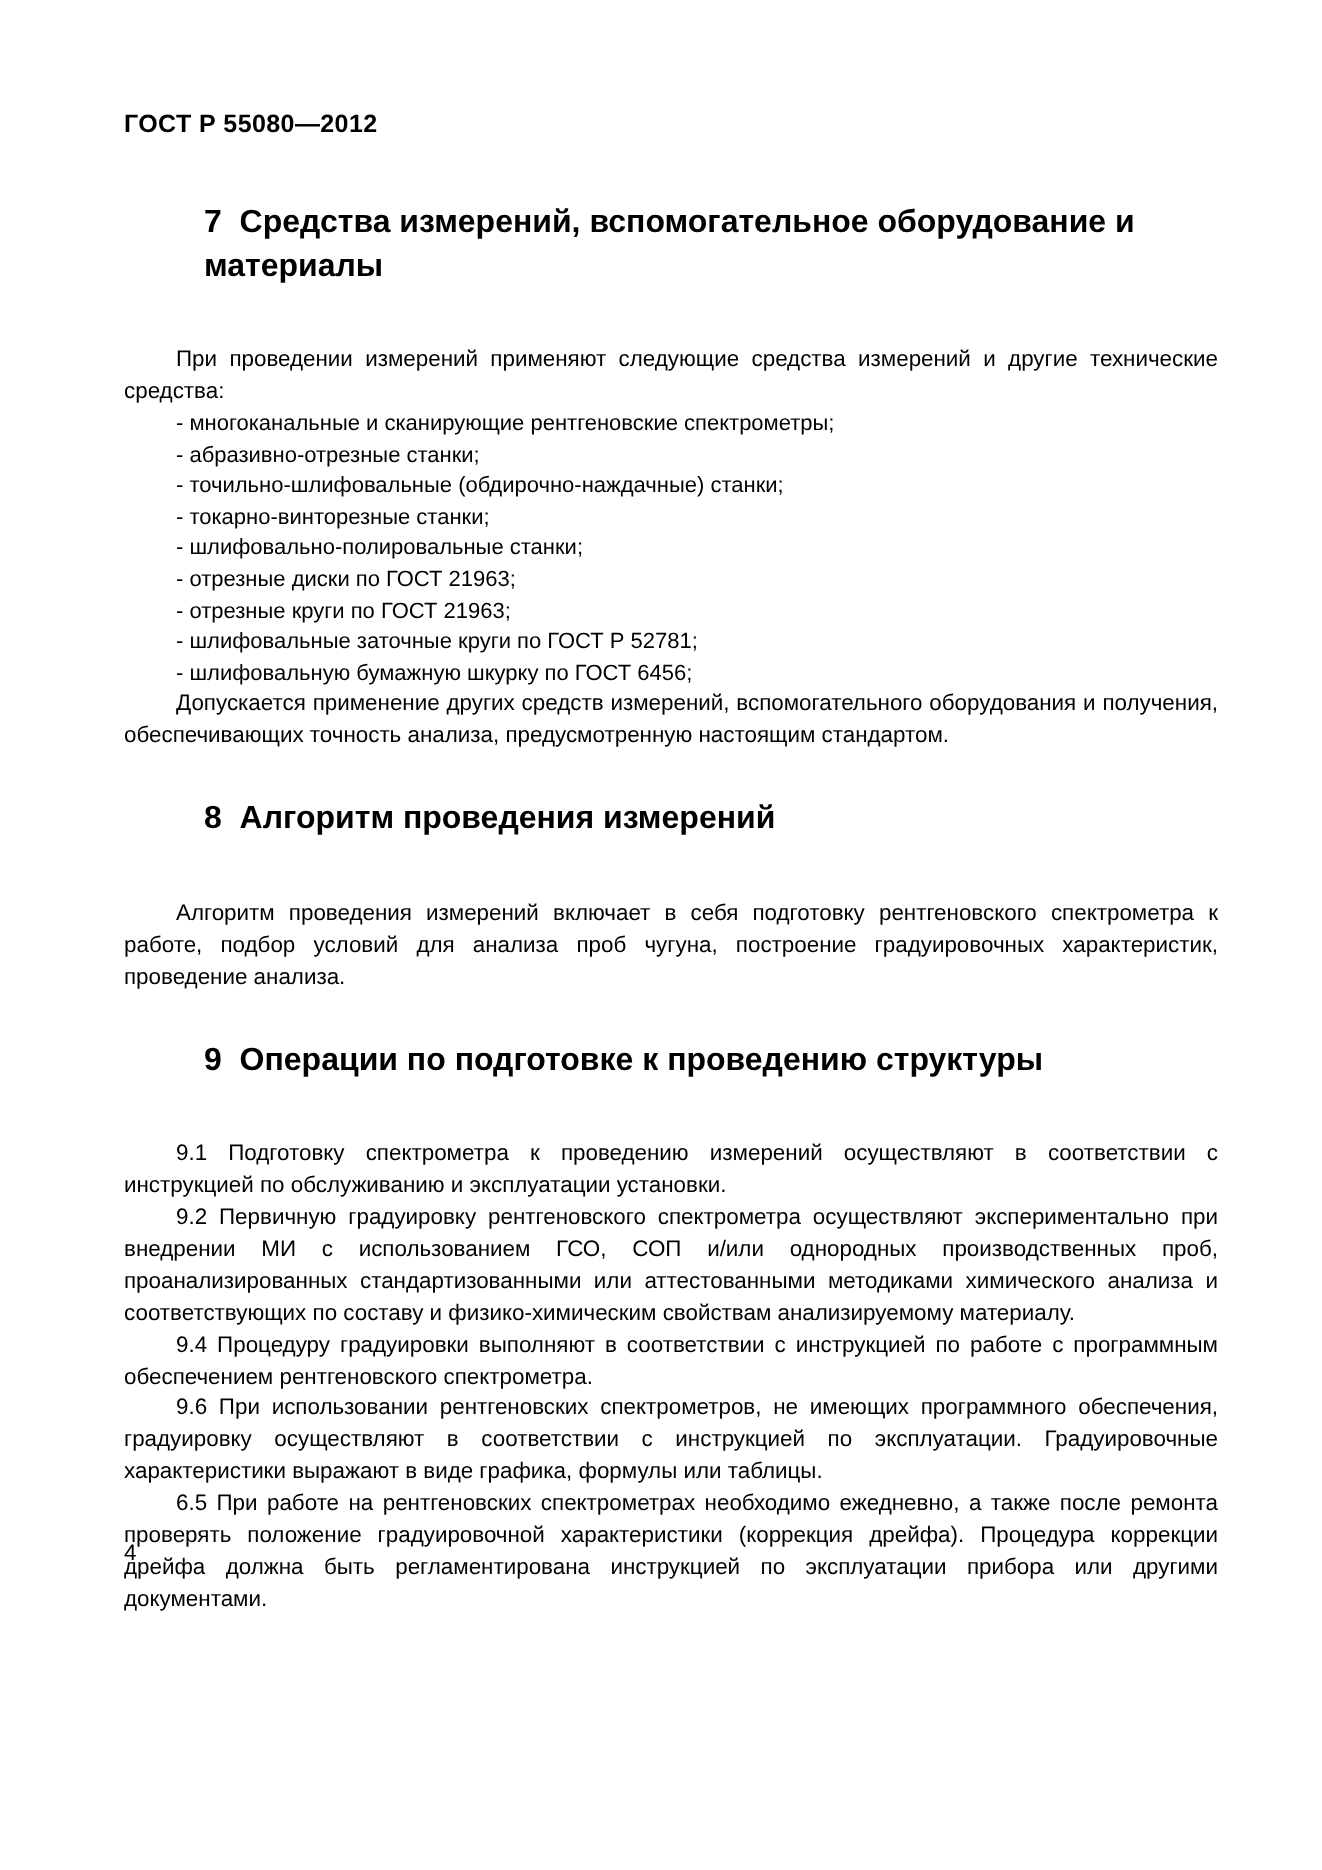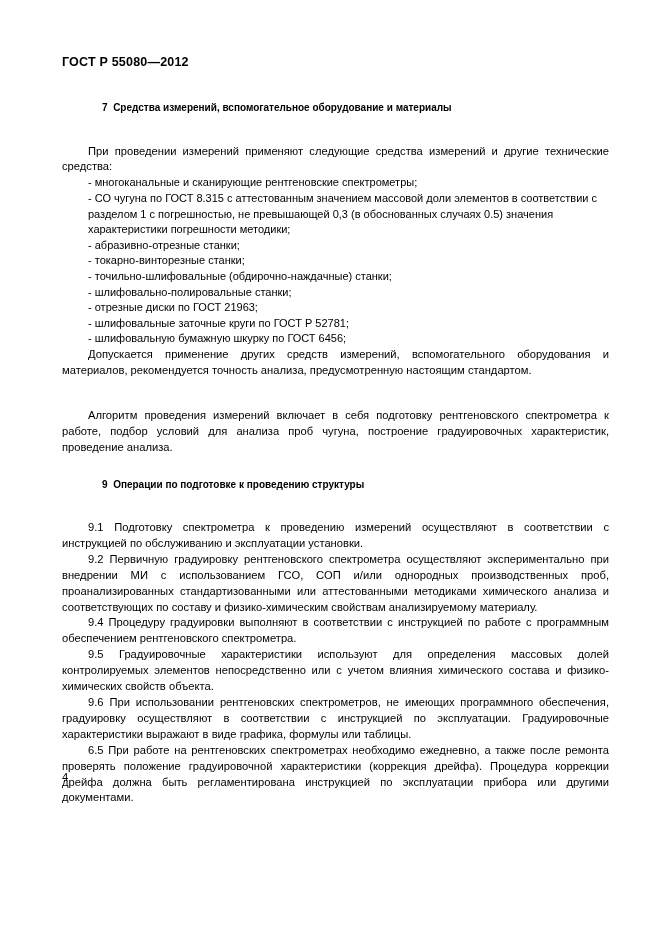--- a/index.html
+++ b/index.html
@@ -20,21 +20,21 @@
     padding: 55px 52px 20px 62px;
     overflow: hidden;
   }
   .header {
     font-size: 12.5px;
     font-weight: bold;
     letter-spacing: 0.2px;
     margin: 0 0 32px 0;
   }
   h2.section-title {
-    font-size: 10px;
+    font-size: 16px;
     font-weight: bold;
     margin: 0;
     padding: 0;
     line-height: 1.35;
   }
   .section-title-wrap {
     margin-top: 22px;
     margin-bottom: 12px;
     padding-left: 40px;
   }
@@ -77,44 +77,48 @@
 
   <div class="section-title-wrap first">
     <h2 class="section-title">
       <span>7</span>&nbsp;&nbsp;<span>Средства измерений, вспомогательное оборудование и материалы</span>
     </h2>
   </div>
 
   <div class="block">
     <p class="body-text indent">При проведении измерений применяют следующие средства измерений и другие технические средства:</p>
     <p class="list-line">- многоканальные и сканирующие рентгеновские спектрометры;</p>
-    <p class="list-line">- СО чугуна по ГОСТ 8.315 с аттестованным значением массовой доли элементов в соответствии с разделом 1 с погрешностью, не превышающей 0,3 (в обоснованных случаях 0.5) значения характеристики погрешности методики;</p>
     <p class="list-line">- абразивно-отрезные станки;</p>
+    <p class="list-line">- точильно-шлифовальные (обдирочно-наждачные) станки;</p>
     <p class="list-line">- токарно-винторезные станки;</p>
-    <p class="list-line">- точильно-шлифовальные (обдирочно-наждачные) станки;</p>
     <p class="list-line">- шлифовально-полировальные станки;</p>
     <p class="list-line">- отрезные диски по ГОСТ 21963;</p>
+    <p class="list-line">- отрезные круги по ГОСТ 21963;</p>
     <p class="list-line">- шлифовальные заточные круги по ГОСТ Р 52781;</p>
     <p class="list-line">- шлифовальную бумажную шкурку по ГОСТ 6456;</p>
-    <p class="body-text indent">Допускается применение других средств измерений, вспомогательного оборудования и материалов, рекомендуется точность анализа, предусмотренную настоящим стандартом.</p>
+    <p class="body-text indent">Допускается применение других средств измерений, вспомогательного оборудования и получения, обеспечивающих точность анализа, предусмотренную настоящим стандартом.</p>
   </div>
 
+  <div class="section-title-wrap">
+    <h2 class="section-title">
+      <span>8</span>&nbsp;&nbsp;<span>Алгоритм проведения измерений</span>
+    </h2>
+  </div>
   <div class="block">
     <p class="body-text indent">Алгоритм проведения измерений включает в себя подготовку рентгеновского спектрометра к работе, подбор условий для анализа проб чугуна, построение градуировочных характеристик, проведение анализа.</p>
   </div>
 
   <div class="section-title-wrap">
     <h2 class="section-title">
       <span>9</span>&nbsp;&nbsp;<span>Операции по подготовке к проведению структуры</span>
     </h2>
   </div>
   <div class="block">
     <p class="body-text indent">9.1  Подготовку спектрометра к проведению измерений осуществляют в соответствии с инструкцией по обслуживанию и эксплуатации установки.</p>
     <p class="body-text indent">9.2  Первичную градуировку рентгеновского спектрометра осуществляют экспериментально при внедрении МИ с использованием ГСО, СОП и/или однородных производственных проб, проанализированных стандартизованными или аттестованными методиками химического анализа и соответствующих по составу и физико-химическим свойствам анализируемому материалу.</p>
     <p class="body-text indent">9.4 Процедуру градуировки выполняют в соответствии с инструкцией по работе с программным обеспечением рентгеновского спектрометра.</p>
-    <p class="body-text indent">9.5 Градуировочные характеристики используют для определения массовых долей контролируемых элементов непосредственно или с учетом влияния химического состава и физико-химических свойств объекта.</p>
     <p class="body-text indent">9.6 При использовании рентгеновских спектрометров, не имеющих программного обеспечения, градуировку осуществляют в соответствии с инструкцией по эксплуатации. Градуировочные характеристики выражают в виде графика, формулы или таблицы.</p>
     <p class="body-text indent">6.5 При работе на рентгеновских спектрометрах необходимо ежедневно, а также после ремонта проверять положение градуировочной характеристики (коррекция дрейфа). Процедура коррекции дрейфа должна быть регламентирована инструкцией по эксплуатации прибора или другими документами.</p>
   </div>
 
   <div class="footer-page">4</div>
 
 </div>
 
 </body></html>

